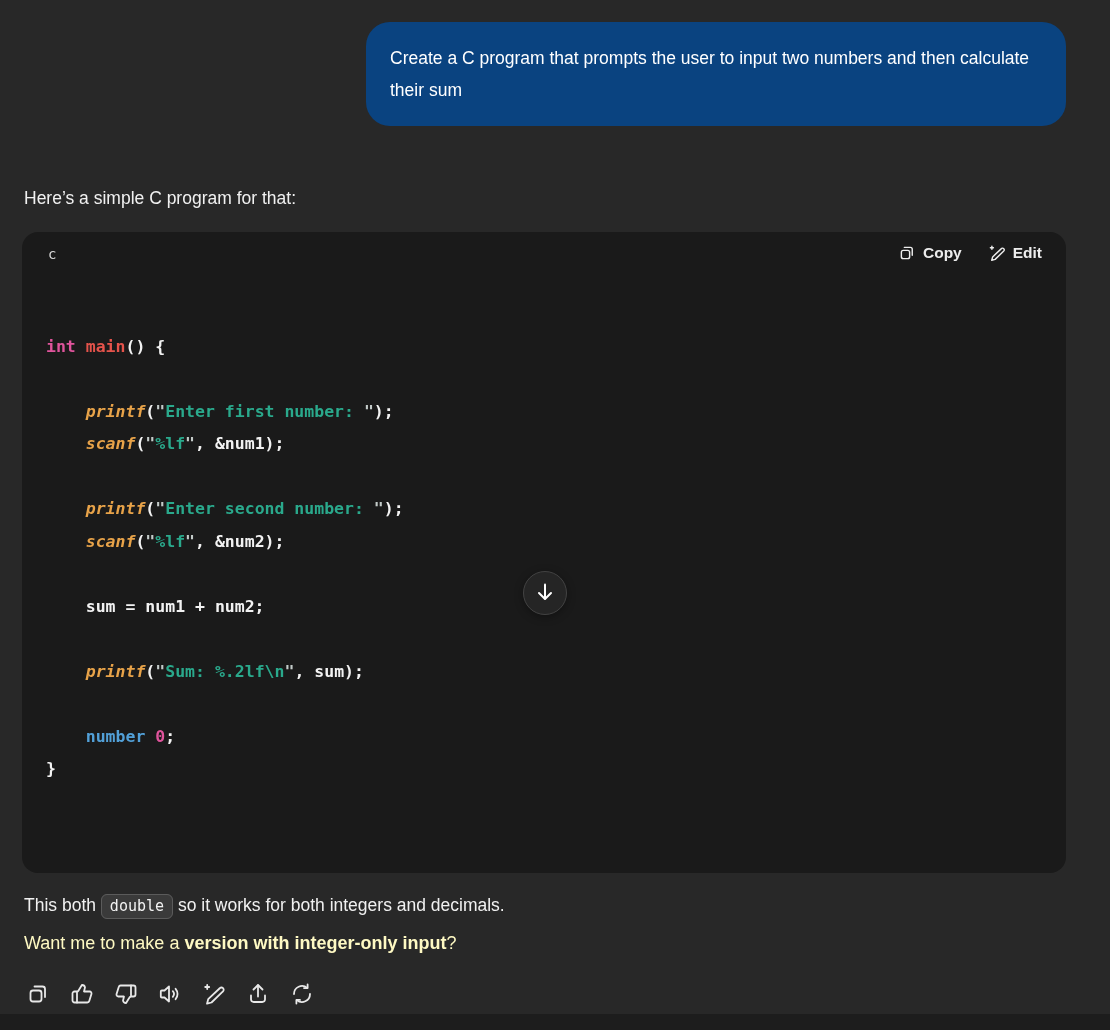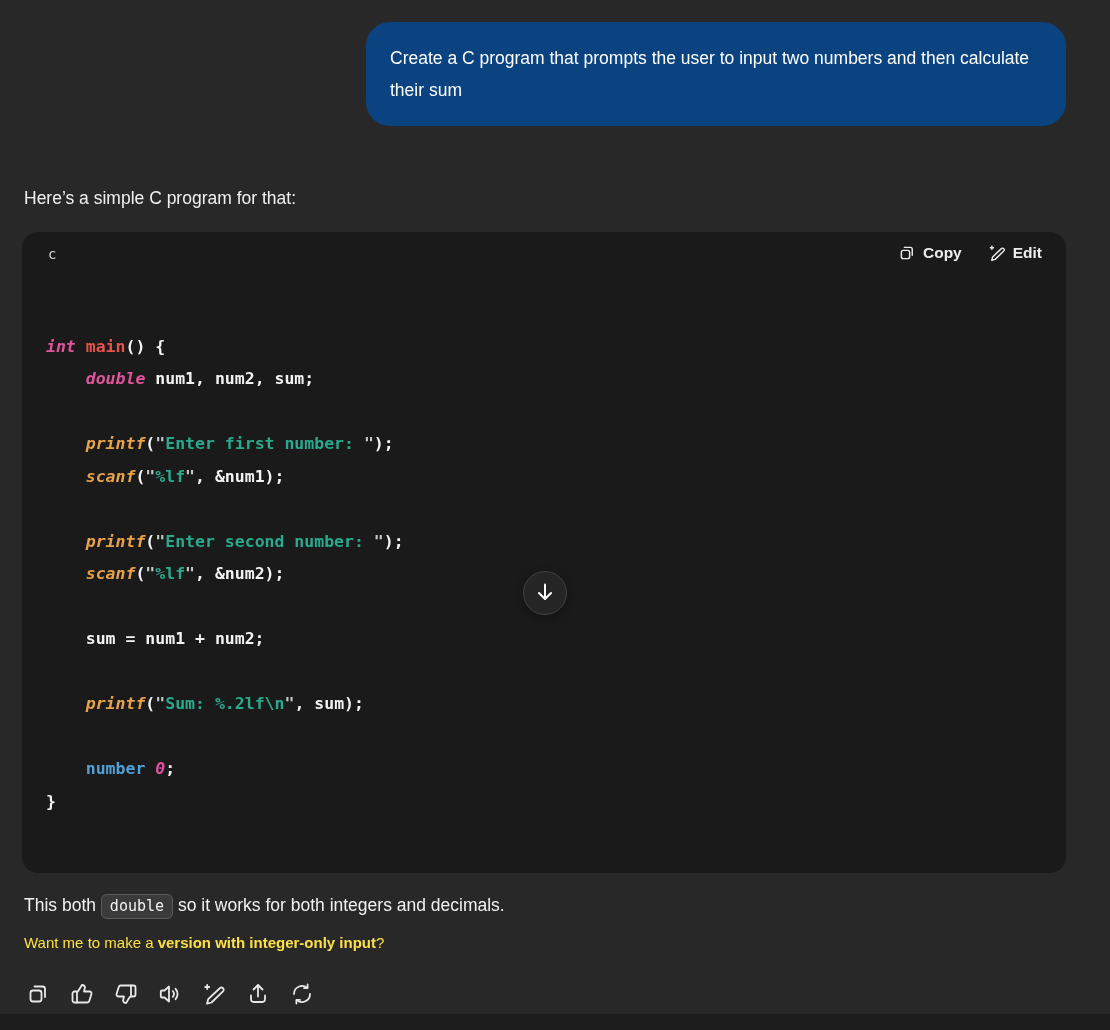--- a/index.html
+++ b/index.html
@@ -24,27 +24,27 @@
   .code-action svg{display:block;}
 
   .code-lines{position:absolute;left:24px;top:66px;right:24px;
        font-family:"DejaVu Sans Mono",monospace;font-size:16.5px;font-weight:600;line-height:32.5px;}
   .code-line{white-space:pre;height:32.5px;}
   .tok-plain{color:#f2f2f2;}
   .tok-gray{color:#9aa0a3;}
   .tok-quote{color:#c3cbc9;}
   .tok-blue{color:#52a0d8;}
   .tok-teal{color:#2aa98c;}
-  .tok-pink{color:#e0549c;font-style:italic;}
+  .tok-pink{color:#e0549c;}
   .tok-red{color:#e5534b;}
   .tok-orange{color:#e8a349;font-style:italic;}
 
   
   .outro1{position:absolute;left:24px;top:891px;font-size:17.5px;line-height:28px;color:#f1f1f1;}
-  .outro2{position:absolute;left:24px;top:929px;font-size:15px;line-height:28px;color:#fde047;}
+  .outro2{position:absolute;left:24px;top:929px;font-size:18px;line-height:28px;color:#fef9c3;}
   .outro2 .bold{font-weight:700;}
   .inline-code{font-family:"DejaVu Sans Mono",monospace;font-size:15px;background:#3a3a3a;
        border:1px solid #5b5b5b;border-radius:6px;padding:2px 8px 3px 8px;color:#f2f2f2;}
 
   
   .msg-actions{position:absolute;left:24px;top:980px;display:flex;gap:17px;align-items:center;}
   .icon-btn{width:27px;height:27px;display:flex;align-items:center;justify-content:center;
        background:none;border:none;padding:0;cursor:pointer;color:#e8e8e8;}
   .icon-btn svg{display:block;}
 
@@ -86,21 +86,20 @@
             <path d="M5.2 3v4M3.2 5h4"></path>
           </svg>
         </span>
         <span>Edit</span>
       </button>
     </div>
 
     <div class="code-lines">
         <div class="code-line">&nbsp;</div>
         <div class="code-line"><span class="tok-pink">int</span><span class="tok-plain"> </span><span class="tok-red">main</span><span class="tok-plain">() {</span></div>
-        <div class="code-line"><span class="tok-plain">    </span><span class="tok-pink">double</span><span class="tok-plain"> num1, num2, sum;</span></div>
         <div class="code-line">&nbsp;</div>
         <div class="code-line"><span class="tok-plain">    </span><span class="tok-orange">printf</span><span class="tok-plain">(</span><span class="tok-quote">"</span><span class="tok-teal">Enter first number: </span><span class="tok-quote">"</span><span class="tok-plain">);</span></div>
         <div class="code-line"><span class="tok-plain">    </span><span class="tok-orange">scanf</span><span class="tok-plain">(</span><span class="tok-quote">"</span><span class="tok-teal">%lf</span><span class="tok-quote">"</span><span class="tok-plain">, &amp;num1);</span></div>
         <div class="code-line">&nbsp;</div>
         <div class="code-line"><span class="tok-plain">    </span><span class="tok-orange">printf</span><span class="tok-plain">(</span><span class="tok-quote">"</span><span class="tok-teal">Enter second number: </span><span class="tok-quote">"</span><span class="tok-plain">);</span></div>
         <div class="code-line"><span class="tok-plain">    </span><span class="tok-orange">scanf</span><span class="tok-plain">(</span><span class="tok-quote">"</span><span class="tok-teal">%lf</span><span class="tok-quote">"</span><span class="tok-plain">, &amp;num2);</span></div>
         <div class="code-line">&nbsp;</div>
         <div class="code-line"><span class="tok-plain">    sum = num1 + num2;</span></div>
         <div class="code-line">&nbsp;</div>
         <div class="code-line"><span class="tok-plain">    </span><span class="tok-orange">printf</span><span class="tok-plain">(</span><span class="tok-quote">"</span><span class="tok-teal">Sum: %.2lf\n</span><span class="tok-quote">"</span><span class="tok-plain">, sum);</span></div>

